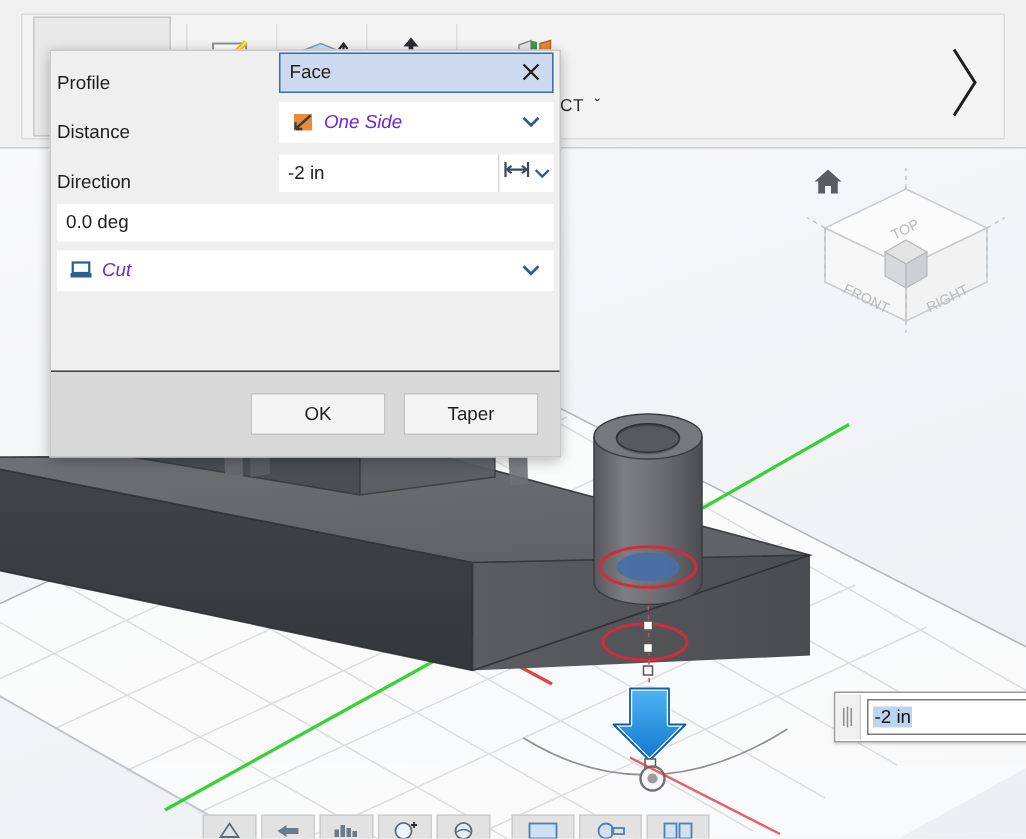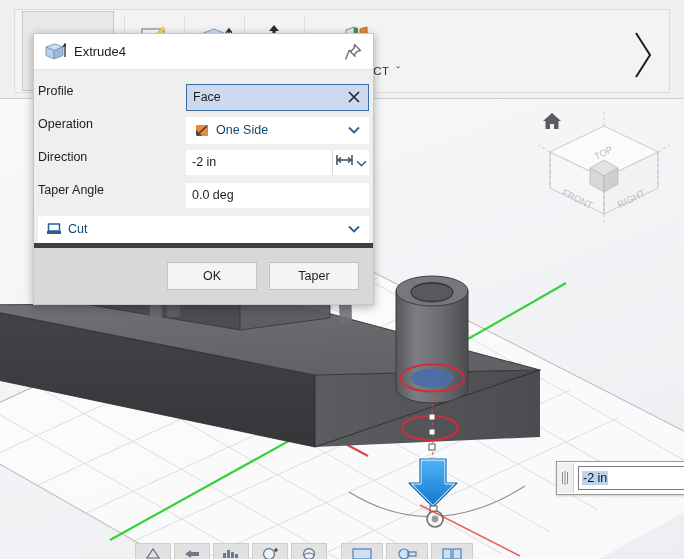--- a/index.html
+++ b/index.html
@@ -61,40 +61,40 @@
     background:#efefef;border:1px solid #c6c6c6;box-shadow:0 2px 9px rgba(0,0,0,.30);}
   .dlg-title{height:35px;background:#ffffff;border-bottom:1px solid #e3e3e3;
     display:flex;align-items:center;padding:0 8px 0 9px;cursor:move;}
   .dlg-title-icon{width:24px;height:24px;display:flex;align-items:center;justify-content:center;}
   .dlg-title-text{font-size:13px;color:#1d1d1d;margin-left:7px;flex:1;}
   .dlg-pin{width:24px;height:24px;display:flex;align-items:center;justify-content:center;cursor:pointer;}
 
   .dlg-body{padding:4px 0 0 0;}
   .row{display:flex;align-items:center;height:33px;padding:0 4px;}
   .row-label{width:148px;font-size:12.5px;color:#1d1d1d;}
-  .ctl{flex:1;height:14px;display:flex;align-items:flex-start;}
+  .ctl{flex:1;height:14px;display:flex;align-items:flex-end;}
 
   .sel-box{flex:1;height:25px;background:#ccd9ef;border:1px solid #3a6ea5;
     display:flex;align-items:center;padding:0 6px;cursor:pointer;}
   .sel-text{flex:1;font-size:12.5px;color:#1d1d1d;}
   .sel-x{width:16px;height:16px;display:flex;align-items:center;justify-content:center;cursor:pointer;}
 
   .dd{flex:1;height:25px;background:#fff;border:1px solid #fff;
     display:flex;align-items:center;padding:0 6px;cursor:pointer;}
   .dd-icon{width:18px;height:16px;display:flex;align-items:center;justify-content:center;margin-right:5px;}
-  .dd-text{flex:1;font-size:12.5px;color:#0c4a6e;}
+  .dd-text{flex:1;font-size:12.5px;color:#6d28d9;font-style:italic;}
   .dd-caret{width:16px;display:flex;align-items:center;justify-content:center;}
 
   .numbox{flex:1;height:25px;background:#fff;display:flex;align-items:center;padding:0 6px;}
   .num-text{flex:1;font-size:12.5px;color:#1d1d1d;}
   .num-extent{width:36px;height:25px;background:#fff;border-left:1px solid #d9d9d9;
     display:flex;align-items:center;justify-content:center;gap:1px;cursor:pointer;}
 
   .dlg-footer{position:absolute;left:0;right:0;bottom:0;height:56px;background:#d8d8d8;
-    border-top:5px solid #404040;display:flex;align-items:center;justify-content:flex-end;
+    border-top:1px solid #404040;display:flex;align-items:center;justify-content:flex-end;
     padding-right:14px;gap:12px;}
   .btn{min-width:88px;height:26px;background:#f4f4f4;border:1px solid #c2c2c2;
     font-size:12.5px;color:#1d1d1d;display:flex;align-items:center;justify-content:center;cursor:pointer;}
 </style>
 </head>
 <body>
 
 <div id="app">
 
   <div class="viewport">
@@ -405,58 +405,39 @@
       <div class="rb-expand">
         <svg width="26" height="56" viewBox="0 0 26 56">
           <path d="M6 6 L20 28 L6 50" fill="none" stroke="#1d1d1d" stroke-width="2"></path>
         </svg>
       </div>
     </div>
   </div>
 
   <div class="dialog">
 
-    <div class="dlg-title">
-      <div class="dlg-title-icon">
-        <svg width="22" height="20" viewBox="0 0 22 20">
-          <polygon points="2,5 11,2 19,5 10,8.5" fill="#cfe0f2" stroke="#7f9bbc" stroke-width="1"></polygon>
-          <polygon points="2,5 10,8.5 10,17 2,13.5" fill="#b7cfe8" stroke="#7f9bbc" stroke-width="1"></polygon>
-          <polygon points="10,8.5 19,5 19,13.5 10,17" fill="#9cb9d6" stroke="#7f9bbc" stroke-width="1"></polygon>
-          <path d="M21 15 L21 3 M19 5 L21 2 L23 5" stroke="#2b2d30" stroke-width="1.3" fill="none"></path>
-        </svg>
-      </div>
-      <div class="dlg-title-text">Extrude4</div>
-      <div class="dlg-pin">
-        <svg width="20" height="20" viewBox="0 0 20 20">
-          <g fill="none" stroke="#6f7174" stroke-width="1.4" stroke-linejoin="round">
-            <path d="M11.5 2.5 L17.5 8.5 L14.5 9.2 L11.5 12.2 L12 14.2 L6.2 8.4 L8.2 8.9 L11.2 5.9 Z"></path>
-            <line x1="6.2" y1="8.4" x2="2.5" y2="17.5"></line>
-          </g>
-        </svg>
-      </div>
-    </div>
 
     <div class="dlg-body">
 
       <div class="row">
         <div class="row-label">Profile</div>
         <div class="ctl">
           <div class="sel-box">
             <span class="sel-text">Face</span>
             <span class="sel-x">
               <svg width="12" height="12" viewBox="0 0 12 12">
                 <path d="M1 1 L11 11 M11 1 L1 11" stroke="#1d1d1d" stroke-width="1.5"></path>
               </svg>
             </span>
           </div>
         </div>
       </div>
 
       <div class="row">
-        <div class="row-label">Operation</div>
+        <div class="row-label">Distance</div>
         <div class="ctl">
           <div class="dd">
             <span class="dd-icon">
               <svg width="16" height="15" viewBox="0 0 16 15">
                 <polygon points="2,2 14,2 14,13 2,13" fill="#e98a3c"></polygon>
                 <path d="M13 3 L3 12" stroke="#3a3c40" stroke-width="1.6"></path>
                 <path d="M3 12 L3 7.5 M3 12 L7.5 12" stroke="#3a3c40" stroke-width="1.6" fill="none"></path>
               </svg>
             </span>
             <span class="dd-text">One Side</span>
@@ -490,21 +471,20 @@
             <span>
               <svg width="11" height="7" viewBox="0 0 12 8">
                   <path d="M1 1.5 L6 6.5 L11 1.5" fill="none" stroke="#2b5e94" stroke-width="1.8"></path>
                 </svg>
             </span>
           </div>
         </div>
       </div>
 
       <div class="row">
-        <div class="row-label">Taper Angle</div>
         <div class="ctl">
           <div class="numbox">
             <span class="num-text">0.0 deg</span>
           </div>
         </div>
       </div>
 
       <div class="row">
         <div class="ctl">
           <div class="dd">

